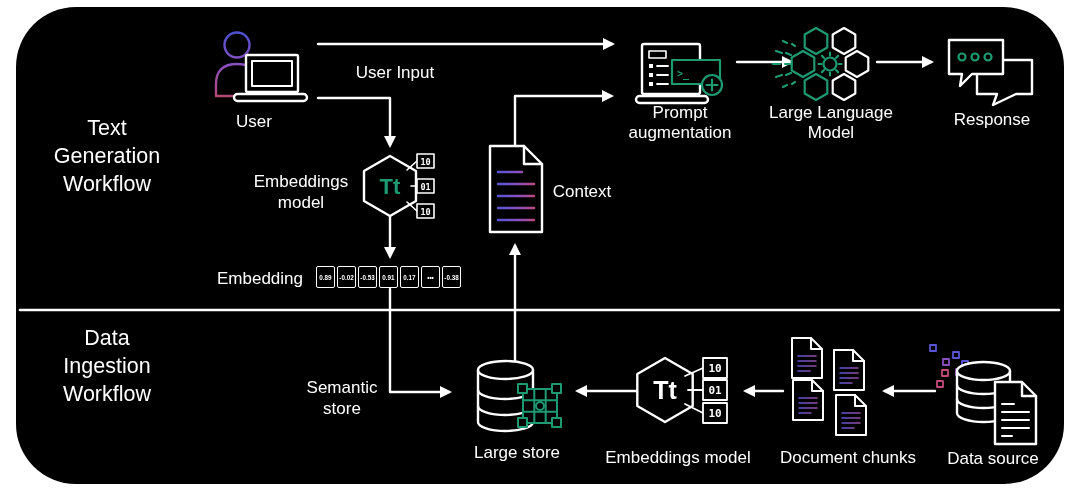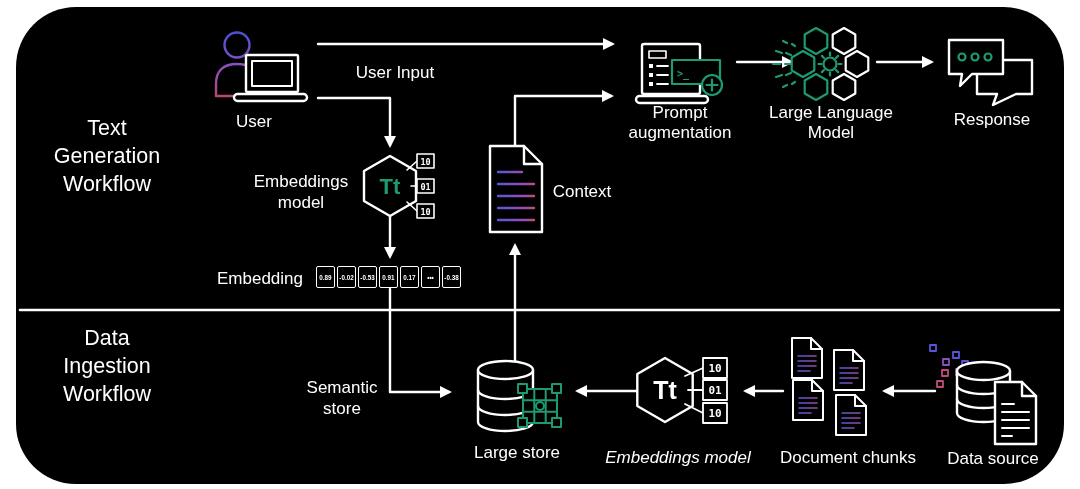--- a/index.html
+++ b/index.html
@@ -212,21 +212,21 @@
     <path class="ln sw w24 fb" d="M43,12 L70.7,28 V60 L43,76 L15.3,60 V28 Z"></path>
     <path class="ln sw w18 fn" d="M66,44 H81 M63,30 L81,22 M63,58 L81,67"></path>
     <rect class="ln sw w18 fb" x="81" y="12" width="24" height="20"></rect>
     <rect class="ln sw w18 fb" x="81" y="34" width="24" height="20"></rect>
     <rect class="ln sw w18 fb" x="81" y="57" width="24" height="20"></rect>
     <text class="bitsL" x="93" y="26">10</text>
     <text class="bitsL" x="93" y="48">01</text>
     <text class="bitsL" x="93" y="71">10</text>
     <text class="tt-w" x="43" y="53">Tt</text>
   </svg>
-  <div class="lbl" style="left:678px;top:447px;font-style:italic;">Embeddings model</div>
+  <div class="lbl" style="left:678px;top:447px;">Embeddings model</div>
 
   <svg class="ic" style="left:782px;top:332px;" width="92" height="106" viewBox="0 0 92 106">
     <g transform="translate(51,17)">
       <path class="ln sw w2 fb" d="M1,1 H20 L31,12 V41 H1 Z"></path>
       <path class="ln sw w2 fn" d="M20,1 V12 H31"></path>
       <path class="ln gdD w16 fn" d="M7,19 H25 M7,24 H25 M7,29 H25 M7,34 H19"></path>
     </g>
     <g transform="translate(9,5)">
       <path class="ln sw w2 fb" d="M1,1 H20 L31,12 V41 H1 Z"></path>
       <path class="ln sw w2 fn" d="M20,1 V12 H31"></path>

